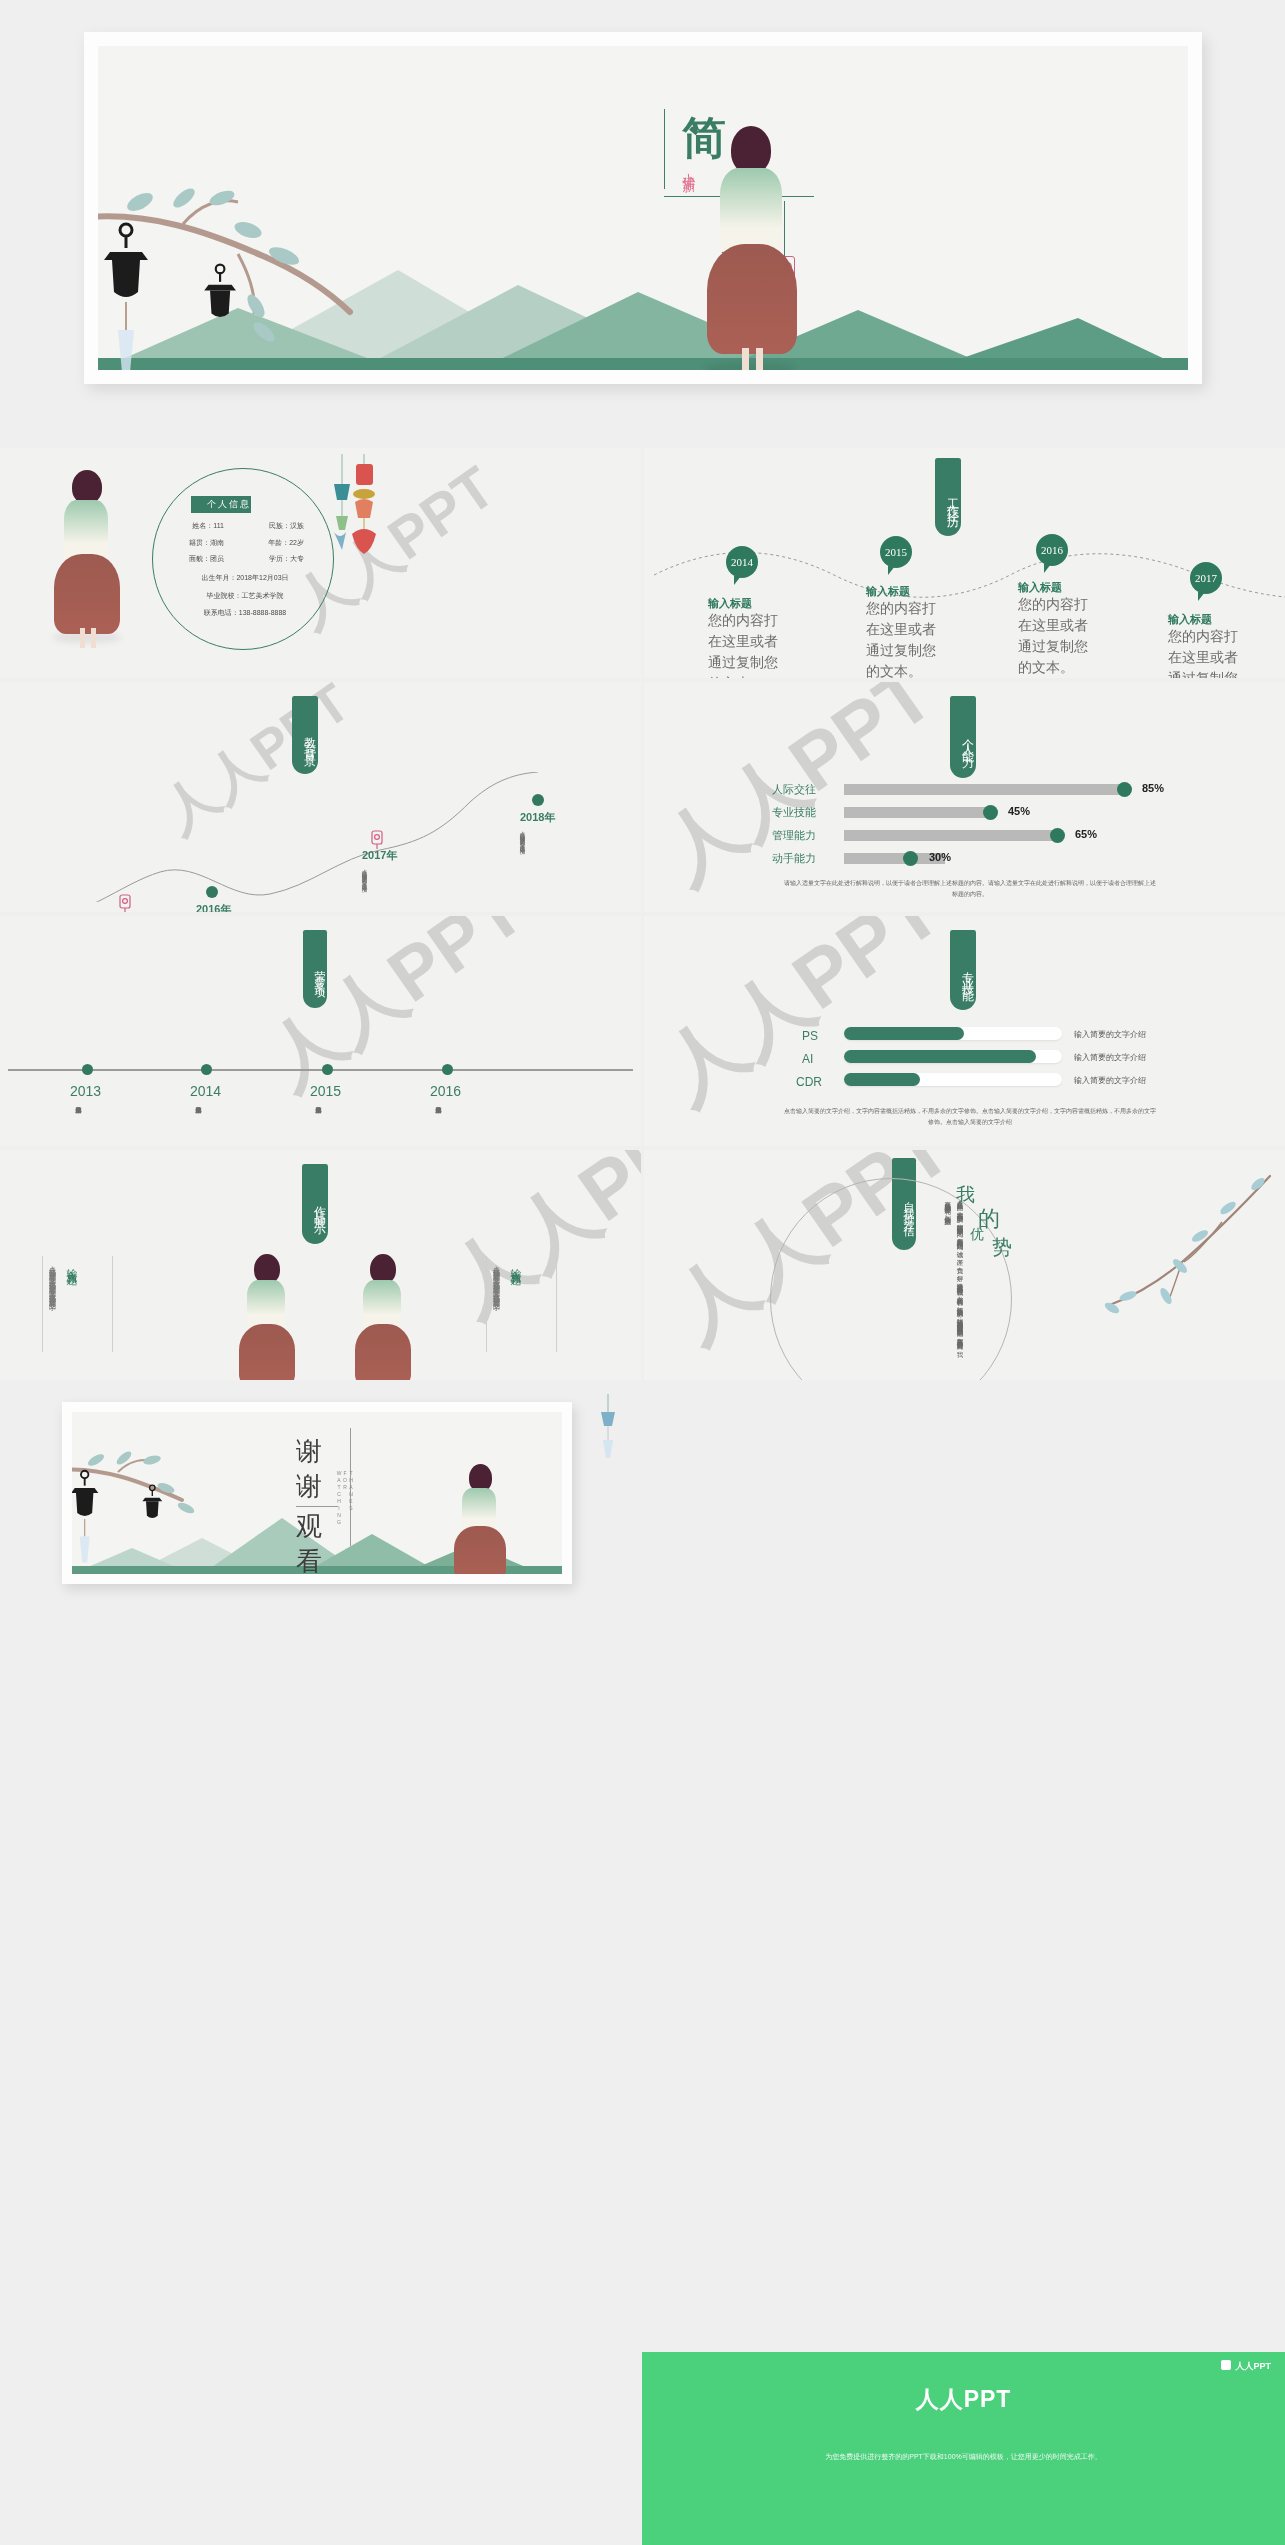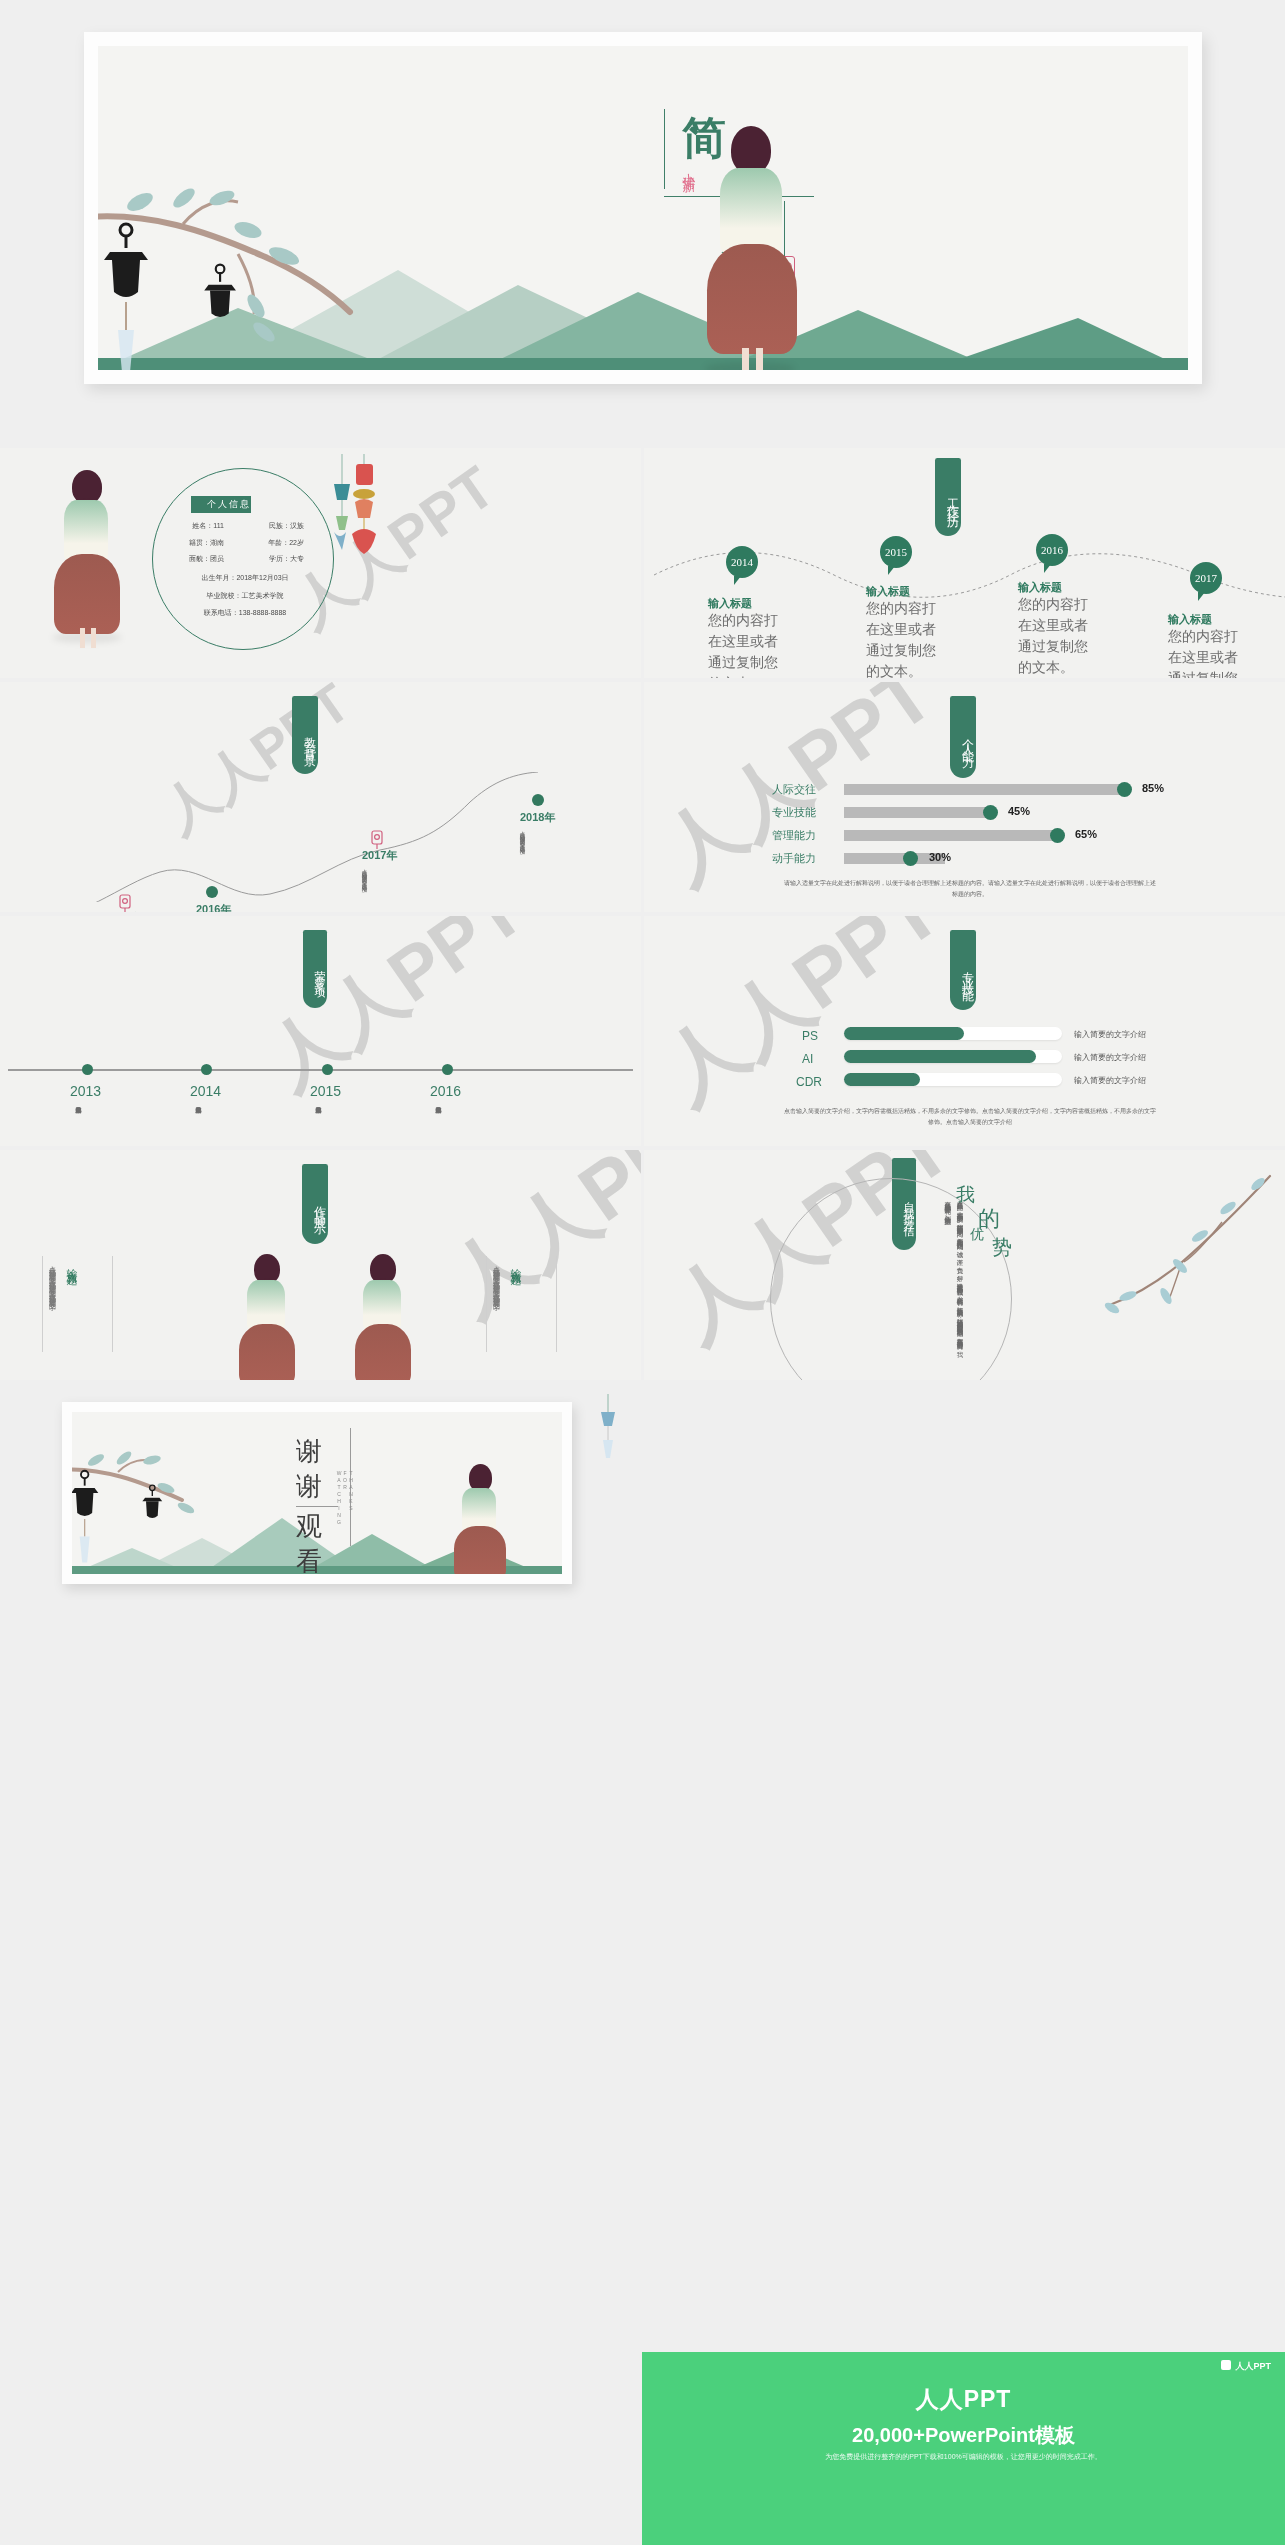--- a/index.html
+++ b/index.html
@@ -542,17 +542,16 @@
       <line x1="16" y1="32" x2="16" y2="46" stroke="#c8c8c8" stroke-width="1"></line>
       <path d="M11,46 L21,46 L18,64 L14,64 Z" fill="#d6e6f1"></path>
     </svg>
   </div>
 
   <div class="footer">
     <div class="footer-logo">
       <span class="lg"></span><span>人人PPT</span>
     </div>
     <div class="footer-brand">人人PPT</div>
-    <div class="footer-sub">20,000+PowerPoint模板</div>
     <div class="footer-note">为您免费提供进行整齐的的PPT下载和100%可编辑的模板，让您用更少的时间完成工作。</div>
   </div>
 
 </div>
 
 </body></html>

